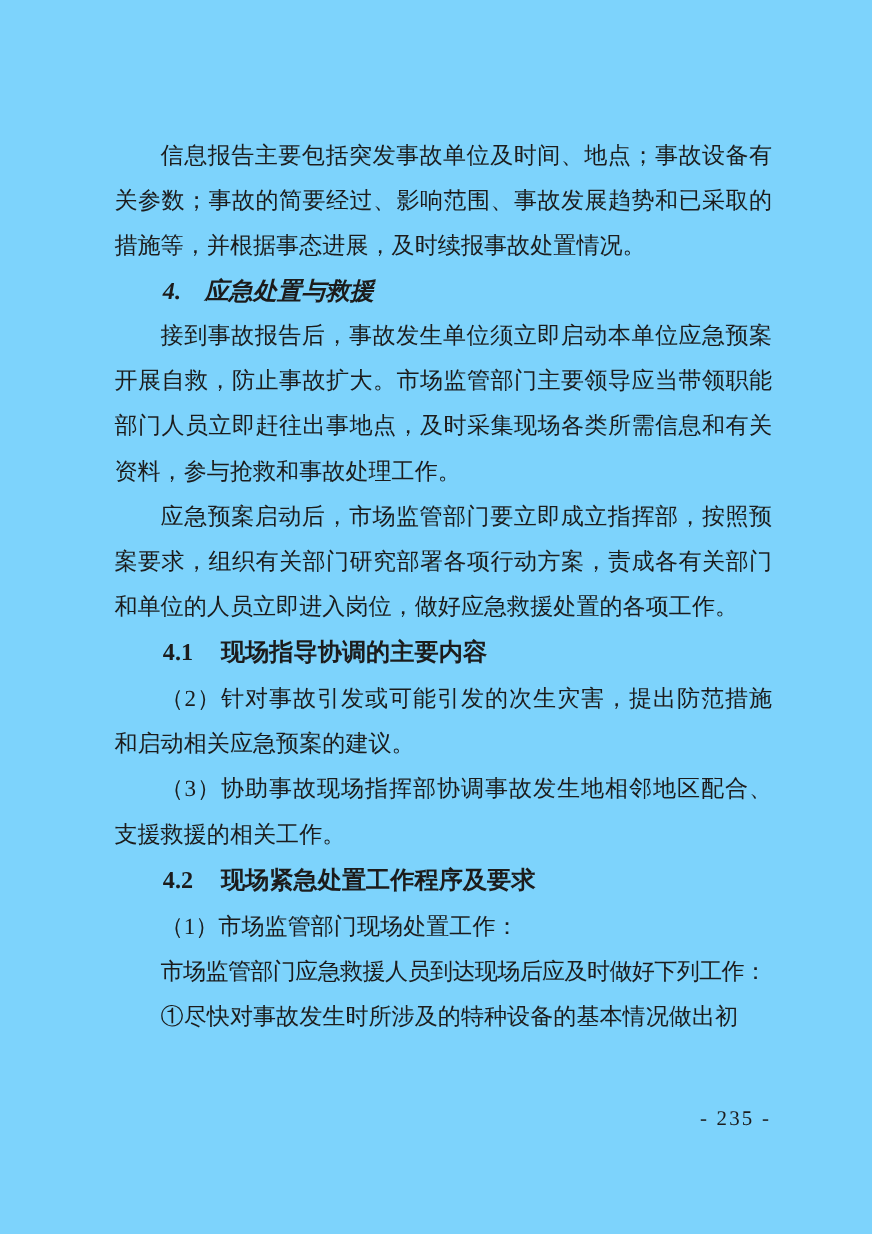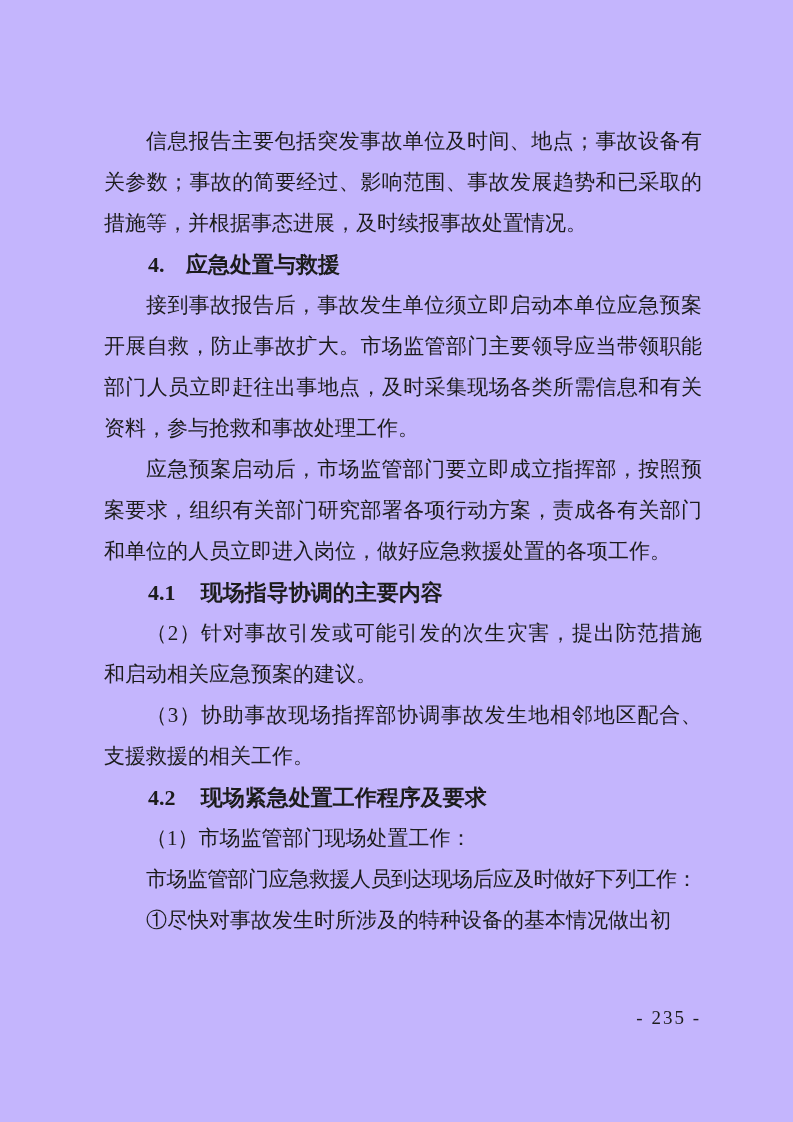--- a/index.html
+++ b/index.html
@@ -4,21 +4,21 @@
 <style>
   html, body {
     margin: 0;
     padding: 0;
     background: #ffffff;
   }
   .page {
     position: relative;
     width: 793px;
     height: 1122px;
-    background: #c4b5fd;
+    background: #7dd3fc;
     overflow: hidden;
     color: #1c1c1c;
   }
   .text-block {
     position: absolute;
     left: 104px;
     top: 121px;
     width: 598px;
     font-family: "Liberation Serif", "DejaVu Serif", serif;
     font-size: 21px;
@@ -40,37 +40,38 @@
     text-align: left;
   }
   .heading-1 {
     margin: 0;
     text-indent: 2em;
     font-family: "Liberation Sans", "DejaVu Sans", sans-serif;
     font-weight: bold;
     font-size: 22px;
     line-height: 41px;
     text-align: left;
+    font-style: italic;
   }
   .heading-2 {
     margin: 0;
     text-indent: 2em;
     font-family: "Liberation Serif", "DejaVu Serif", serif;
     font-weight: bold;
     font-size: 22px;
     line-height: 41px;
     text-align: left;
   }
   .heading-1 .h-num,
   .heading-2 .h-num {
     font-family: "Liberation Serif", "DejaVu Serif", serif;
     font-weight: bold;
   }
   .heading-1 .h-title { margin-left: 0.7em; }
-  .heading-2 .h-title { margin-left: 0.9em; }
+  .heading-2 .h-title { margin-left: 0.9em; font-family: Liberation Mono, monospace; }
   .page-number {
     position: absolute;
     top: 1003px;
     right: 92px;
     font-family: Liberation Serif, serif;
     font-size: 19px;
     line-height: 30px;
     letter-spacing: 2px;
     color: #1c1c1c;
   }

